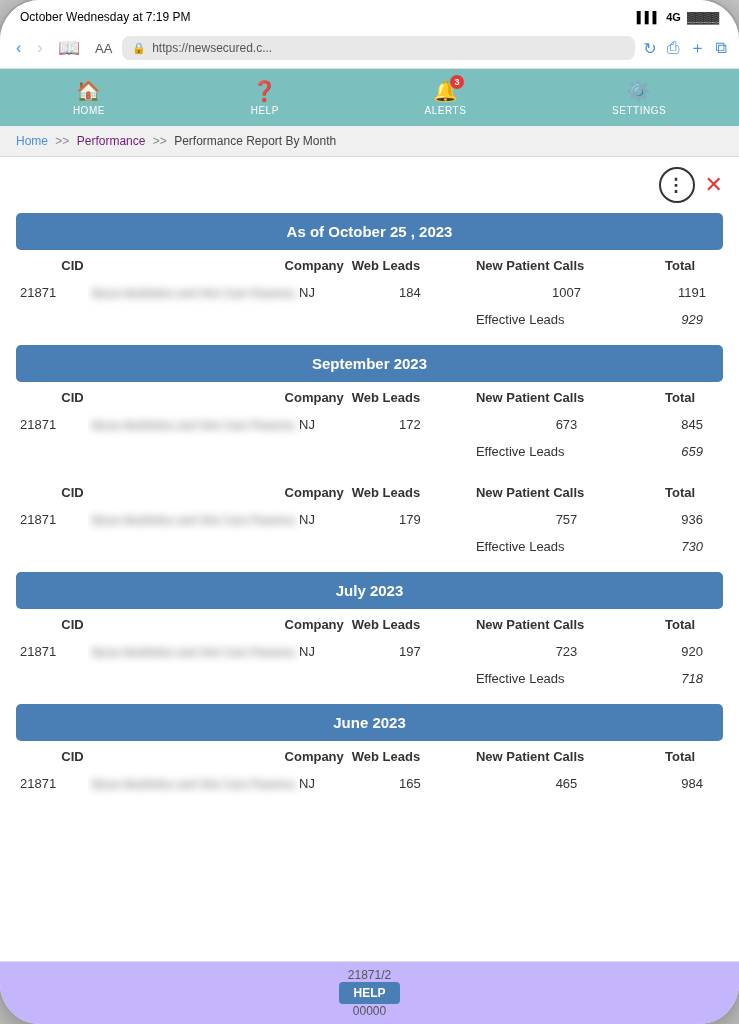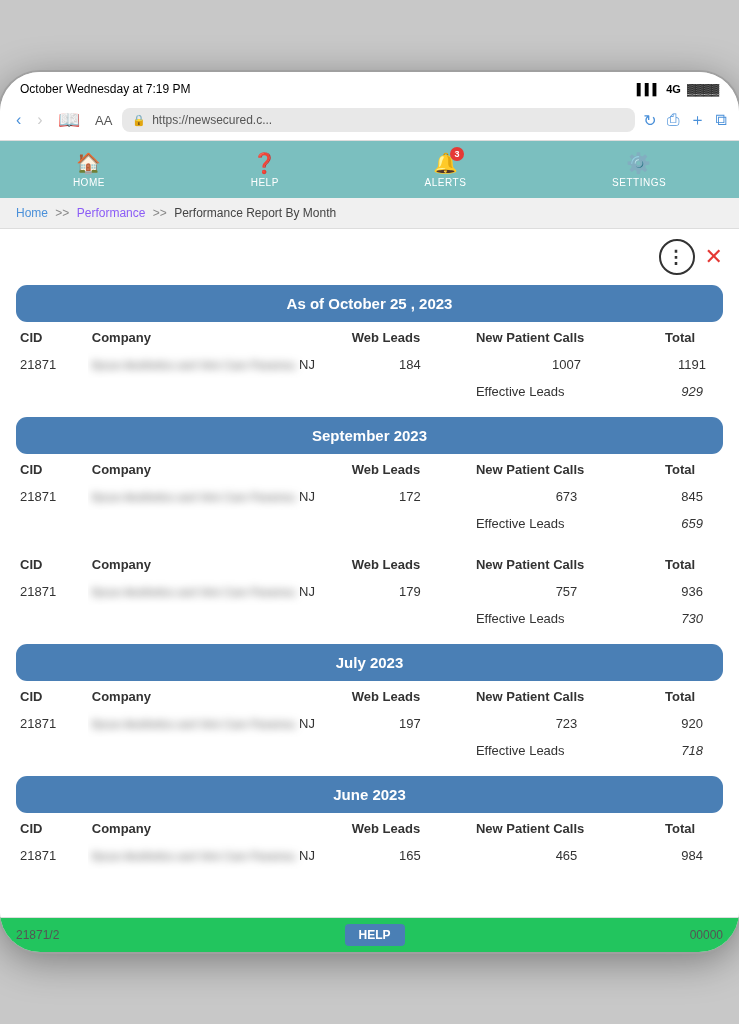--- a/index.html
+++ b/index.html
@@ -8,21 +8,21 @@
       background: #c8c8c8;
       display: flex;
       justify-content: center;
       align-items: center;
       min-height: 100vh;
       font-family: -apple-system, BlinkMacSystemFont, 'Helvetica Neue', Arial, sans-serif;
     }
 
     .device-frame {
       width: 739px;
-      height: 880px;
+      height: 1024px;
       background: #f5f5f5;
       border-radius: 40px;
       overflow: hidden;
       box-shadow: 0 0 0 2px #a0a0a0, 0 8px 40px rgba(0,0,0,0.4);
       display: flex;
       flex-direction: column;
       position: relative;
     }
 
     
@@ -162,33 +162,33 @@
     .report-section { margin-bottom: 0; }
 
     .section-header {
       background: #4a7fb5;
       color: #fff;
       text-align: center;
       padding: 10px;
       font-size: 15px;
       font-weight: 600;
       margin: 0 16px 0;
-      border-radius: 11px;
+      border-radius: 5px;
     }
 
     .table-wrapper { padding: 0 16px; }
 
     .data-table {
       width: 100%;
       border-collapse: collapse;
       font-size: 13px;
     }
     .data-table thead th {
       padding: 8px 4px 6px;
-      text-align: left;
+      text-align: right;
       color: #333;
       font-weight: 600;
       font-size: 13px;
       border-bottom: none;
     }
     .data-table thead th.right { text-align: left; }
 
     .data-table tbody td {
       padding: 6px 4px;
       color: #333;
@@ -215,28 +215,29 @@
       font-size: 13px;
       color: #333;
     }
     .effective-label { text-align: left; color: #555; font-size: 13px; }
     .effective-value { text-align: right; font-size: 13px; color: #333; font-style: italic; }
 
     .section-gap { height: 12px; }
 
     
     .footer-bar {
-      background: #22c55e;
+      background: #c4b5fd;
       padding: 6px 16px;
       display: flex;
       justify-content: space-between;
       align-items: center;
       font-size: 12px;
       color: #555;
       border-top: 1px solid #ddd;
+      flex-direction: column;
     }
     .help-btn {
       background: #4a7fb5;
       color: #fff;
       padding: 4px 14px;
       border-radius: 4px;
       font-size: 12px;
       font-weight: 600;
       cursor: pointer;
     }
@@ -294,21 +295,21 @@
     </div>
     <div class="nav-tab">
       <span class="nav-tab-icon">⚙️</span>
       <span class="nav-tab-label">SETTINGS</span>
     </div>
   </div>
 
   <div class="breadcrumb">
     <a>Home</a>
     <span class="sep">&gt;&gt;</span>
-    <a style="color:#8b5cf6">Performance</a>
+    <a style="color:#701a75">Performance</a>
     <span class="sep">&gt;&gt;</span>
     <span class="current">Performance Report By Month</span>
   </div>
 
   <div class="main-content">
 
     <div class="action-bar">
       <div class="dots-btn">⋮</div>
       <span class="close-btn">✕</span>
     </div>

